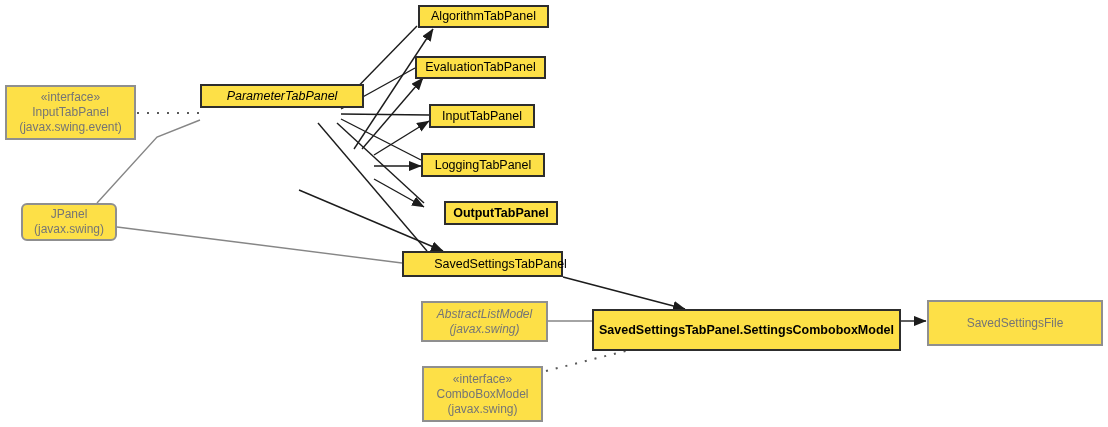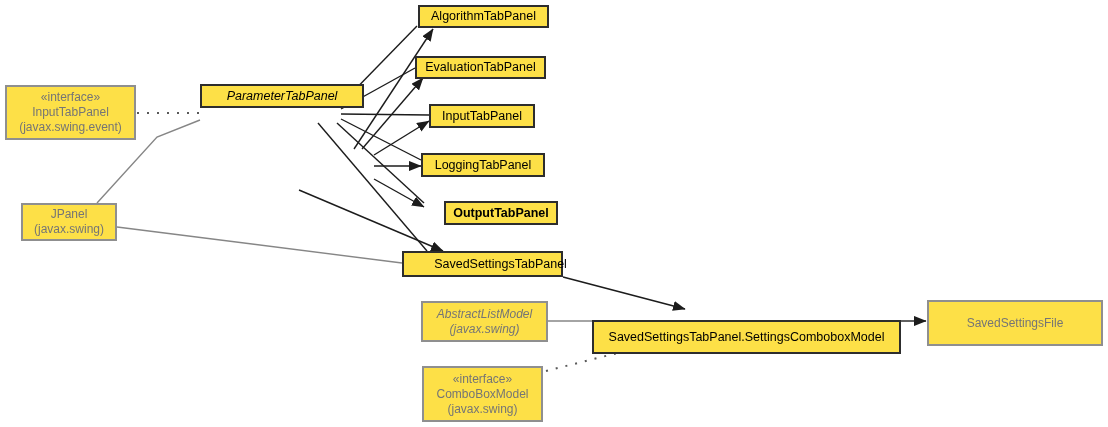--- a/index.html
+++ b/index.html
@@ -62,21 +62,21 @@
     <span>«interface»</span>
     <span>InputTabPanel</span>
     <span>(javax.swing.event)</span>
   </div>
 
   <div class="node primary" style="left:200px; top:84px; width:164px; height:24px;">
     <span class="italic">ParameterTabPanel</span>
   </div>
 
 
-  <div class="node external" style="left:21px; top:203px; width:96px; height:38px;">
+  <div class="node external" style="left:21px; top:203px; width:96px; height:38px;border-radius:6px;">
     <span>JPanel</span>
     <span>(javax.swing)</span>
   </div>
 
   <div class="node primary" style="left:418px; top:5px; width:131px; height:23px;">
     <span>AlgorithmTabPanel</span>
   </div>
 
   <div class="node primary" style="left:415px; top:56px; width:131px; height:23px;">
     <span>EvaluationTabPanel</span>
@@ -96,21 +96,21 @@
 
   <div class="node primary" style="left:402px; top:251px; width:161px; height:26px;padding-left:36px;">
     <span>SavedSettingsTabPanel</span>
   </div>
 
   <div class="node external" style="left:421px; top:301px; width:127px; height:41px;">
     <span class="italic">AbstractListModel</span>
     <span class="italic">(javax.swing)</span>
   </div>
 
-  <div class="node primary" style="left:592px; top:320px; width:309px; height:34px;">
+  <div class="node primary" style="left:592px; top:309px; width:309px; height:42px;font-weight:bold;">
     <span>SavedSettingsTabPanel.SettingsComboboxModel</span>
   </div>
 
   <div class="node external" style="left:927px; top:300px; width:176px; height:46px;">
     <span>SavedSettingsFile</span>
   </div>
 
   <div class="node external" style="left:422px; top:366px; width:121px; height:56px;">
     <span>«interface»</span>
     <span>ComboBoxModel</span>

